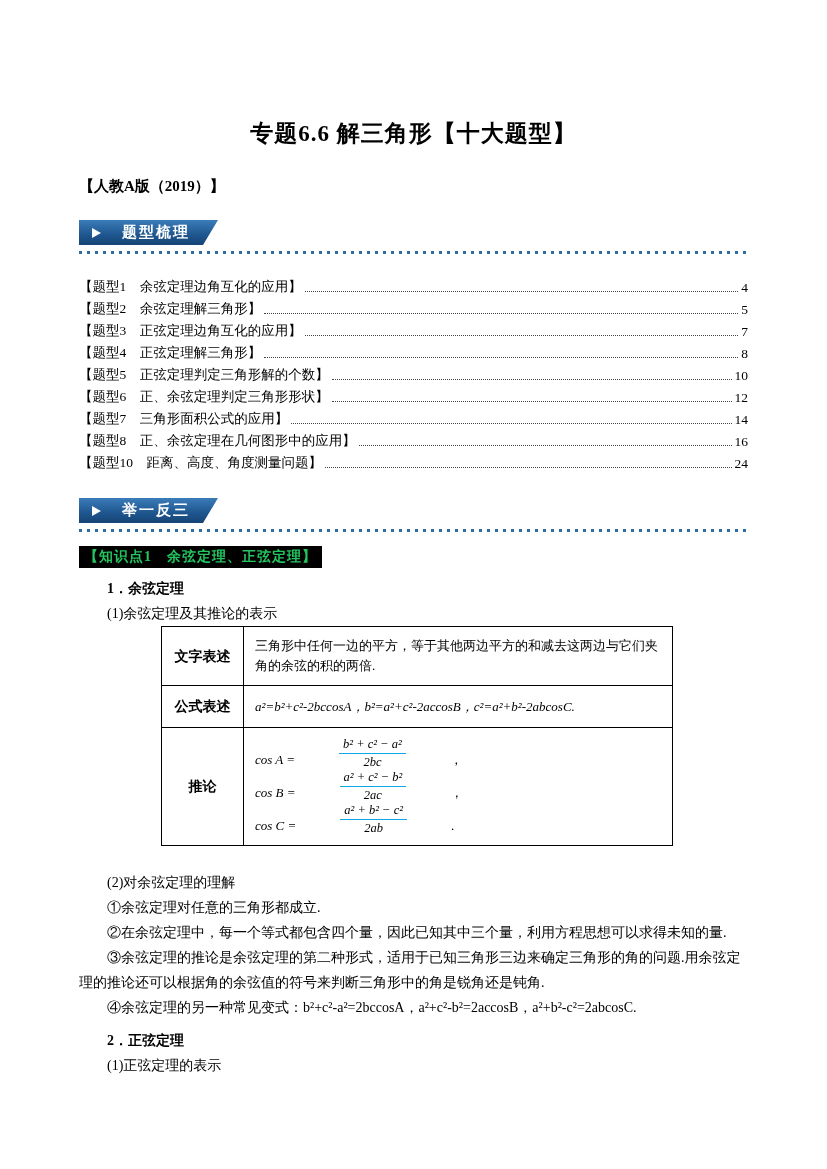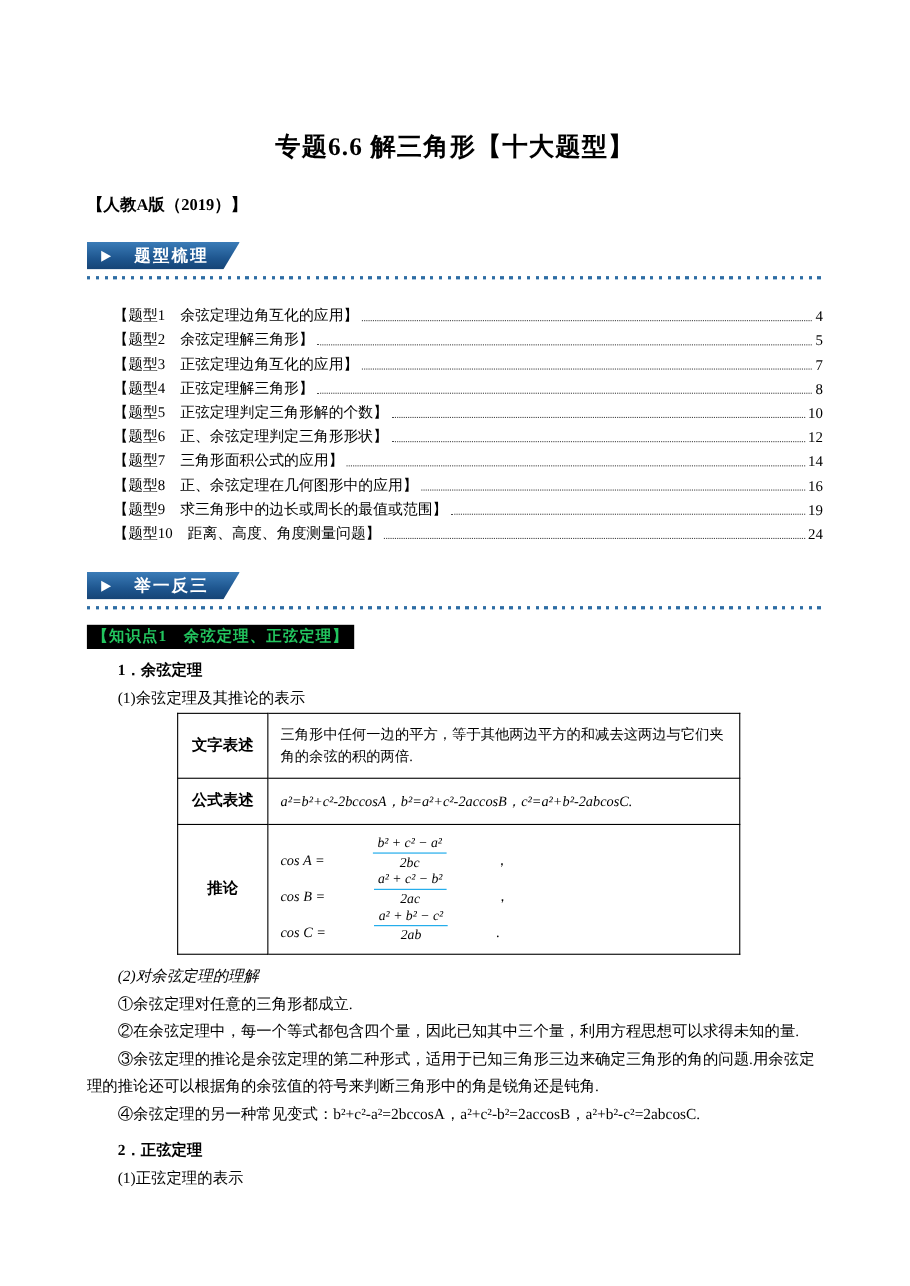--- a/index.html
+++ b/index.html
@@ -37,21 +37,21 @@
     border-top:5.5px solid transparent;
     border-bottom:5.5px solid transparent;
   }
   .dotted-line {
     margin-top:6px; height:3px;
     background-image:repeating-linear-gradient(90deg,#2e6da4 0 3px,transparent 3px 8px);
   }
 
   .toc { margin-top:20px; font-size:13.5px; }
   .toc-row { display:flex; align-items:flex-end; height:22px; }
-  .toc-label { white-space:nowrap;margin-left:24px; }
+  .toc-label { white-space:nowrap; }
   .toc-dots {
     flex:1; margin:0 3px 4px 3px;
     border-bottom:1.6px dotted #444;
   }
   .toc-page { white-space:nowrap; }
 
   .kp-heading {
     display:inline-block; margin-top:14px;
     background:#000; color:#22c55e;
     font-size:14px; font-weight:bold;
@@ -78,21 +78,21 @@
   .kp-table .rowtext { font-size:13px; line-height:20px; padding:9px 11px; }
 
   .frac-item { display:inline-flex; align-items:flex-end; margin-right:4px;gap:41px; }
   .frac {
     display:inline-flex; flex-direction:column; align-items:center;
     margin:0 3px; font-size:12.5px; line-height:15px;
   }
   .frac .num { display:block; border-bottom:1px solid #0ea5e9; padding:0 4px 1px 4px; }
   .frac .den { display:block; padding-top:1px; }
 
-  .after-table { margin-top:8px;font-style:italic; }
+  .after-table { margin-top:24px; }
 </style>
 </head>
 <body>
 
 <div class="page">
 
   <h1 class="doc-title">专题6.6 解三角形【十大题型】</h1>
   <div class="doc-subtitle">【人教A版（2019）】</div>
 
   <div class="banner-block">
@@ -136,25 +136,20 @@
     </div>
     <div class="toc-row">
       <span class="toc-label">【题型7　三角形面积公式的应用】</span>
       <span class="toc-dots"></span>
       <span class="toc-page">14</span>
     </div>
     <div class="toc-row">
       <span class="toc-label">【题型8　正、余弦定理在几何图形中的应用】</span>
       <span class="toc-dots"></span>
       <span class="toc-page">16</span>
-    </div>
-    <div class="toc-row">
-      <span class="toc-label">【题型9　求三角形中的边长或周长的最值或范围】</span>
-      <span class="toc-dots"></span>
-      <span class="toc-page">19</span>
     </div>
     <div class="toc-row">
       <span class="toc-label">【题型10　距离、高度、角度测量问题】</span>
       <span class="toc-dots"></span>
       <span class="toc-page">24</span>
     </div>
   </div>
 
   <div class="banner-block" style="margin-top:26px;">
     <div class="banner">

